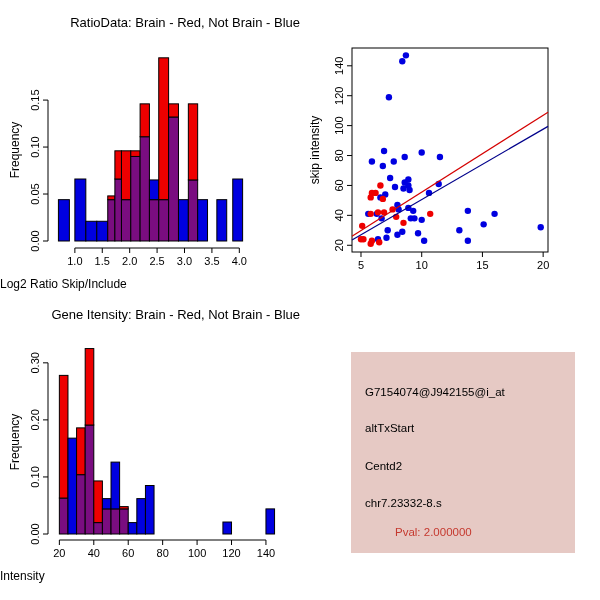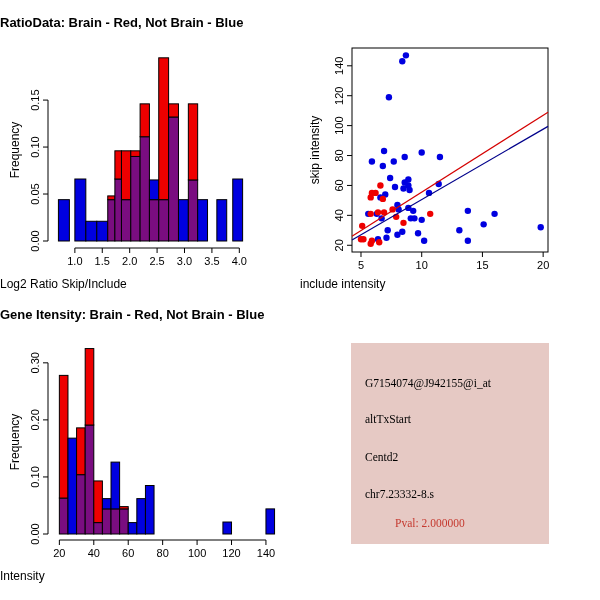--- a/index.html
+++ b/index.html
@@ -3,27 +3,27 @@
 <meta charset="utf-8">
 <style>
   html,body{margin:0;padding:0;background:#fff;}
   body{font-family:"Liberation Sans",sans-serif;color:#000;}
   .canvas{position:relative;width:600px;height:600px;background:#ffffff;overflow:hidden;}
   .panel{position:absolute;width:300px;height:300px;}
   #p-tl{left:0;top:0;}
   #p-tr{left:300px;top:0;}
   #p-bl{left:0;top:292px;}
   #p-br{left:300px;top:300px;}
-  .chart-title{position:absolute;left:0;top:15px;width:100%;text-align:left;
-    font-weight:bold;font-size:13px;letter-spacing:0px;}
+  .chart-title{position:absolute;left:0;top:15px;width:100%;text-align:right;
+    font-weight:normal;font-size:13px;letter-spacing:0px;}
   .xlab{position:absolute;left:0;top:277px;width:100%;font-size:12px;}
   .ylab{position:absolute;left:15px;top:150px;transform:translate(-50%,-50%) rotate(-90deg);
     font-size:12px;white-space:nowrap;}
   svg.plot{position:absolute;left:0;top:0;}
-  .info-box{position:absolute;left:51px;top:43px;width:198px;height:201px;font-family:Liberation Serif, serif;}
+  .info-box{position:absolute;left:51px;top:52px;width:224px;height:201px;}
   .info-line{position:absolute;left:14px;font-size:11.5px;white-space:nowrap;}
   #info-probe{top:34px;}
   #info-event{top:70px;}
   #info-gene{top:108px;}
   #info-loc{top:145px;}
   #info-pval{top:174px;margin-left:30px;}
 </style>
 </head>
 <body>
 
@@ -86,21 +86,20 @@
           <rect x="188.34159779614322" y="103.84848484848484" width="9.319559228650206" height="76.0909090909091" fill="#EE0000" stroke="#000" stroke-width="1"></rect>
           <rect x="197.66115702479343" y="199.66666666666669" width="9.867768595041298" height="41.333333333333314" fill="#0000E0" stroke="#000" stroke-width="1"></rect>
           <rect x="216.84848484848484" y="199.66666666666669" width="9.867768595041326" height="41.333333333333314" fill="#0000E0" stroke="#000" stroke-width="1"></rect>
           <rect x="232.7465564738292" y="179" width="9.867768595041326" height="62" fill="#0000E0" stroke="#000" stroke-width="1"></rect>
         </g>
       </svg>
   </div>
 
   <div class="panel" id="p-tr">
     <div class="ylab">skip intensity</div>
-    <div class="xlab">include intensity</div>
     <svg class="plot" id="svg1" width="300" height="300">
         <g stroke="none" fill="#000" font-size="11" font-family="Liberation Sans, sans-serif">
           <rect x="52" y="48" width="196" height="204" fill="none" stroke="#000"></rect>
           <line x1="60.98636926889715" y1="252" x2="60.98636926889715" y2="257" stroke="#000"></line>
           <text x="60.98636926889715" y="269" text-anchor="middle">5</text>
           <line x1="121.70508054522924" y1="252" x2="121.70508054522924" y2="257" stroke="#000"></line>
           <text x="121.70508054522924" y="269" text-anchor="middle">10</text>
           <line x1="182.42379182156134" y1="252" x2="182.42379182156134" y2="257" stroke="#000"></line>
           <text x="182.42379182156134" y="269" text-anchor="middle">15</text>
           <line x1="243.1425030978934" y1="252" x2="243.1425030978934" y2="257" stroke="#000"></line>

